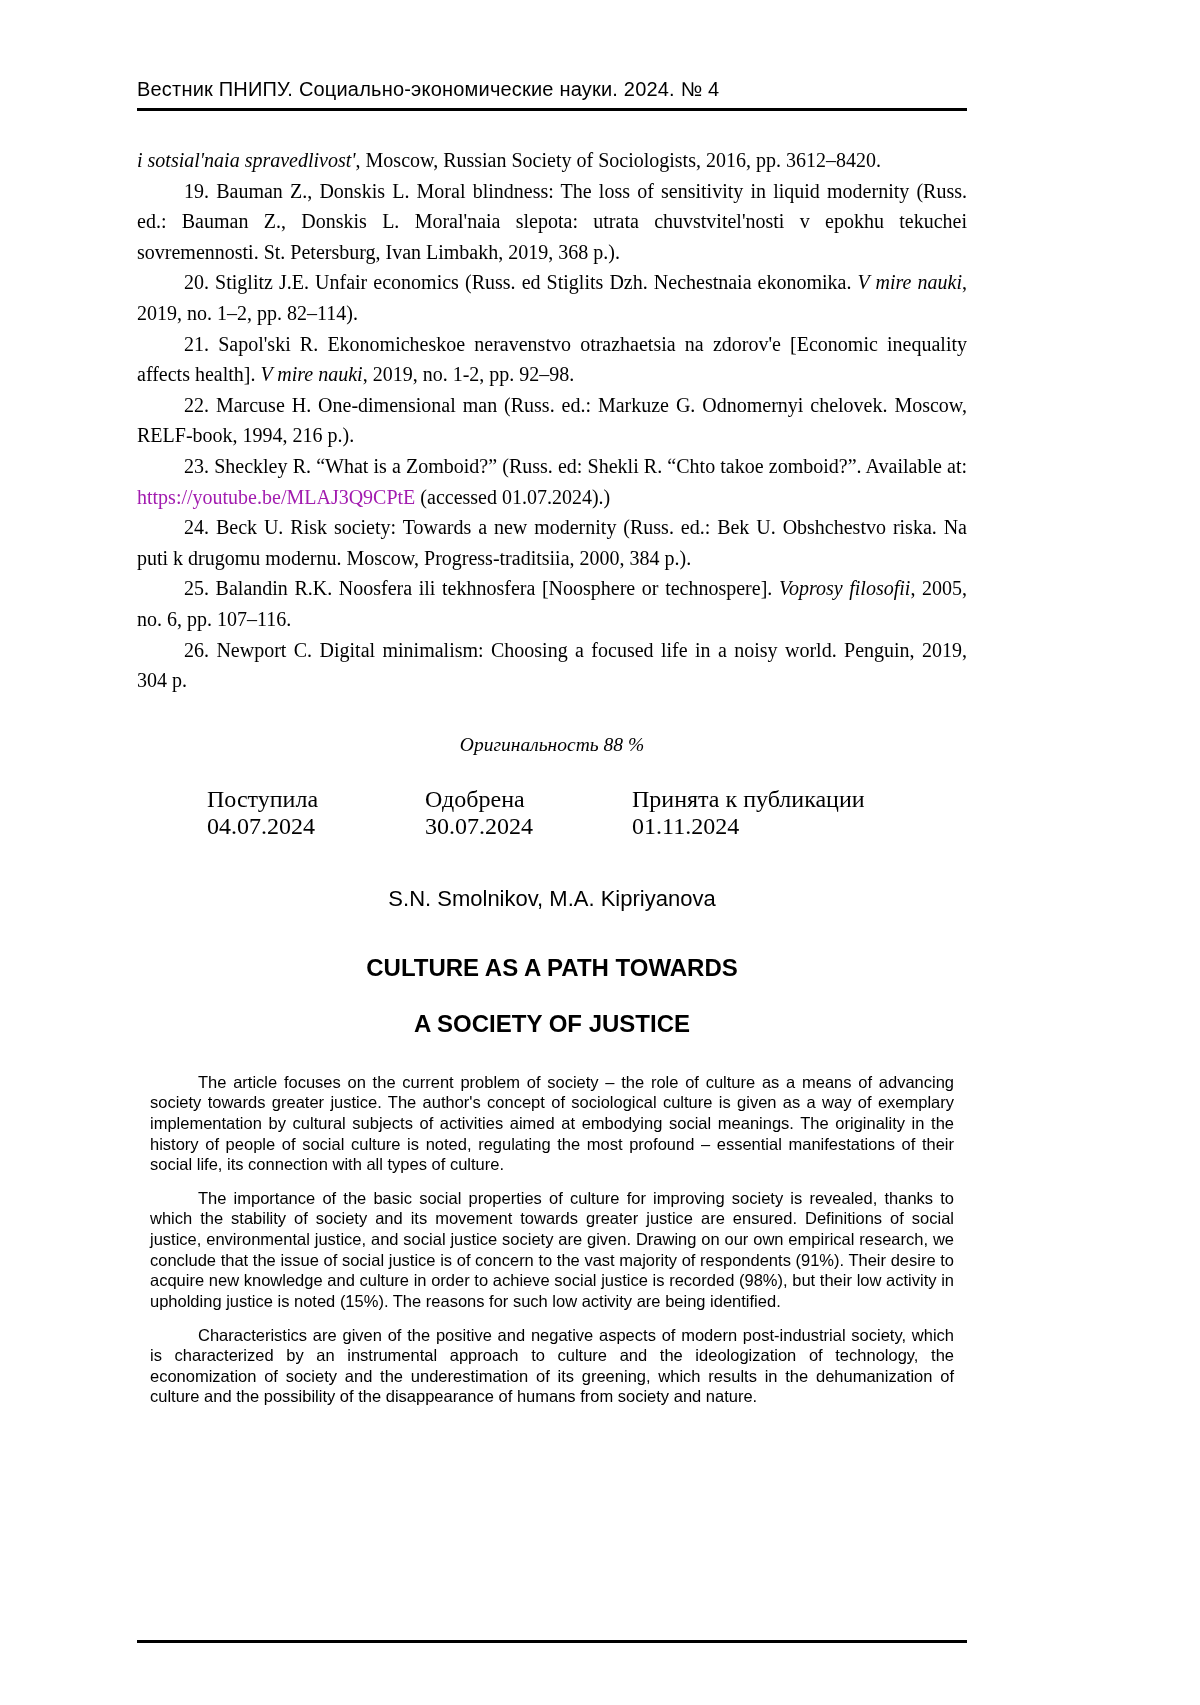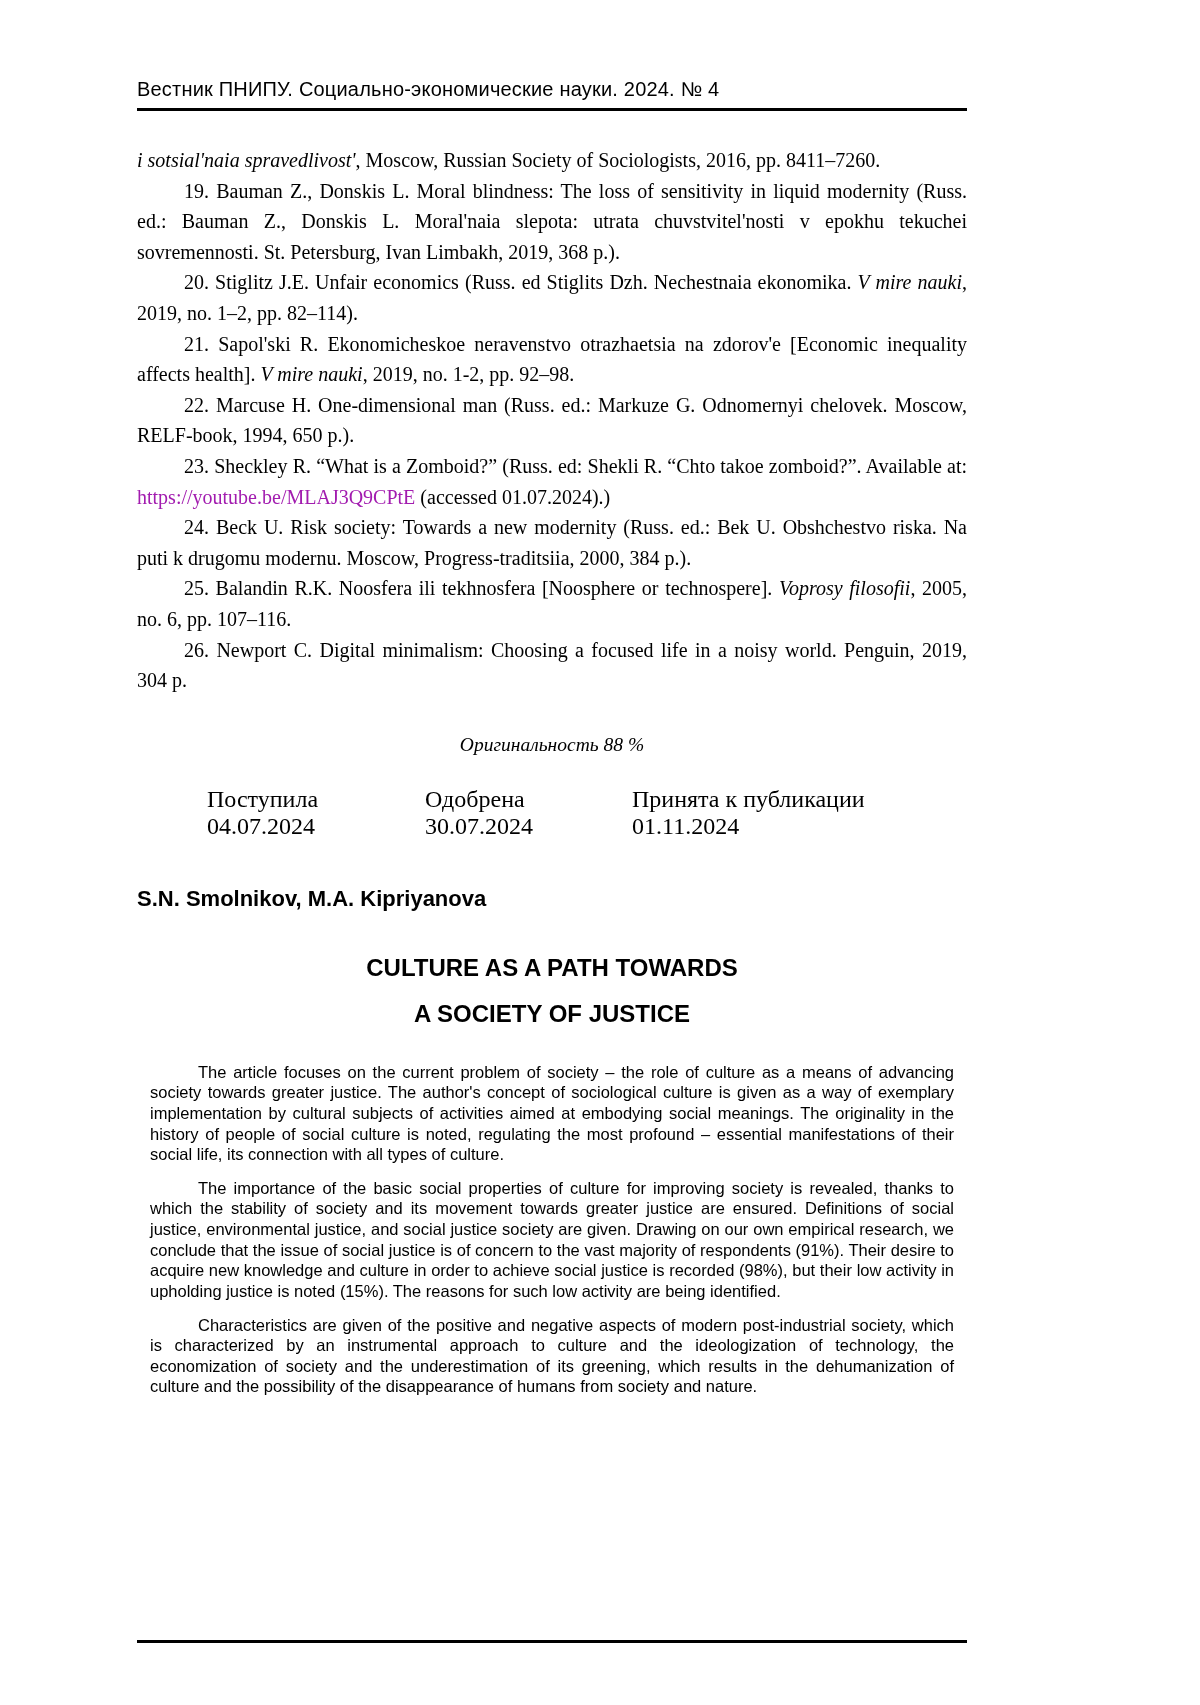--- a/index.html
+++ b/index.html
@@ -45,34 +45,34 @@
     margin-top: 30px;
     padding-left: 70px;
     display: flex;
     justify-content: space-between;
     font-family: "Liberation Serif", serif;
     font-size: 24px;
   }
 
   .authors {
     margin-top: 46px;
-    text-align: left;
+    text-align: center;
     font-family: "Liberation Sans", sans-serif;
-    font-weight: bold;
+    font-weight: normal;
     font-size: 22px;
   }
 
   .title {
     margin-top: 42px;
     text-align: center;
     font-family: "Liberation Sans", sans-serif;
     font-weight: bold;
     font-size: 24px;
   }
-  .title .line2 { margin-top: 18px; text-align: center; }
+  .title .line2 { margin-top: 28px; text-align: center; }
 
   .abstract {
     margin-top: 34px;
     font-family: "Liberation Sans", sans-serif;
     font-size: 16.5px;
     line-height: 1.25;
     text-align: justify;
   }
   .abstract p { margin: 13px; text-indent: 48px; }
 
@@ -88,25 +88,25 @@
 <body>
 
 <div class="content">
 
   <div class="header">
     <div class="journal-header">Вестник ПНИПУ. Социально-экономические науки. 2024. № 4</div>
     <div class="header-rule"></div>
   </div>
 
   <div class="refs">
-    <p class="ref cont"><span></span><span class="em">i sotsial'naia spravedlivost'</span><span class="ref-link"></span><span>, Moscow, Russian Society of Sociologists, 2016, pp. 8411–7260.</span></p>
+    <p class="ref cont"><span></span><span class="em">i sotsial'naia spravedlivost'</span><span class="ref-link"></span><span>, Moscow, Russian Society of Sociologists, 2016, pp. 3612–8420.</span></p>
     <p class="ref"><span>19. Bauman Z., Donskis L. Moral blindness: The loss of sensitivity in liquid modernity (Russ. ed.: Bauman Z., Donskis L. Moral'naia slepota: utrata chuvstvitel'nosti v epokhu tekuchei sovremennosti. St. Petersburg, Ivan Limbakh, 2019, 368 p.).</span><span class="em"></span><span class="ref-link"></span><span></span></p>
     <p class="ref"><span>20. Stiglitz J.E. Unfair economics (Russ. ed Stiglits Dzh. Nechestnaia ekonomika. </span><span class="em">V mire nauki</span><span class="ref-link"></span><span>, 2019, no. 1–2, pp. 82–114).</span></p>
     <p class="ref"><span>21. Sapol'ski R. Ekonomicheskoe neravenstvo otrazhaetsia na zdorov'e [Economic inequality affects health]. </span><span class="em">V mire nauki</span><span class="ref-link"></span><span>, 2019, no. 1-2, pp. 92–98.</span></p>
-    <p class="ref"><span>22. Marcuse H. One-dimensional man (Russ. ed.: Markuze G. Odnomernyi chelovek. Moscow, RELF-book, 1994, 650 p.).</span><span class="em"></span><span class="ref-link"></span><span></span></p>
+    <p class="ref"><span>22. Marcuse H. One-dimensional man (Russ. ed.: Markuze G. Odnomernyi chelovek. Moscow, RELF-book, 1994, 216 p.).</span><span class="em"></span><span class="ref-link"></span><span></span></p>
     <p class="ref"><span>23. Sheckley R. “What is a Zomboid?” (Russ. ed: Shekli R. “Chto takoe zomboid?”. Available at: </span><span class="em"></span><span class="ref-link">https://youtube.be/MLAJ3Q9CPtE</span><span> (accessed 01.07.2024).)</span></p>
     <p class="ref"><span>24. Beck U. Risk society: Towards a new modernity (Russ. ed.: Bek U. Obshchestvo riska. Na puti k drugomu modernu. Moscow, Progress-traditsiia, 2000, 384 p.).</span><span class="em"></span><span class="ref-link"></span><span></span></p>
     <p class="ref"><span>25. Balandin R.K. Noosfera ili tekhnosfera [Noosphere or technospere]. </span><span class="em">Voprosy filosofii</span><span class="ref-link"></span><span>, 2005, no. 6, pp. 107–116.</span></p>
     <p class="ref"><span>26. Newport C. Digital minimalism: Choosing a focused life in a noisy world. Penguin, 2019, 304 p.</span><span class="em"></span><span class="ref-link"></span><span></span></p>
   </div>
 
   <div class="originality">Оригинальность 88 %</div>
 
   <div class="dates">
     <span>Поступила 04.07.2024</span>

